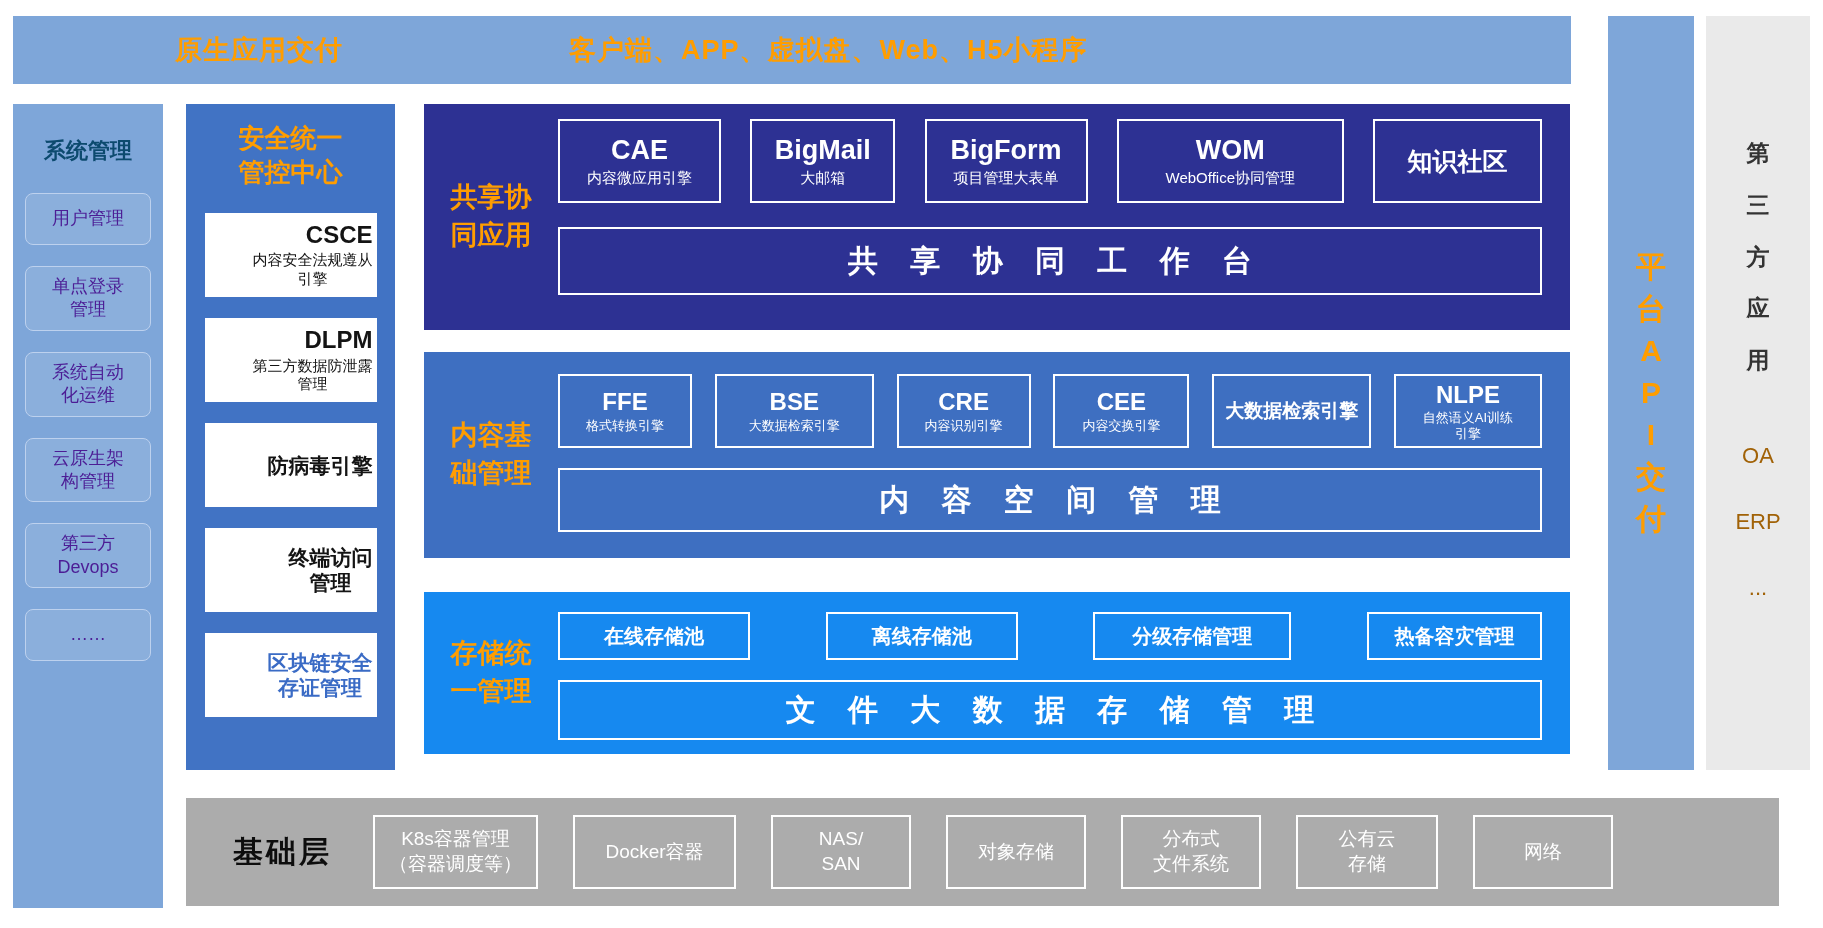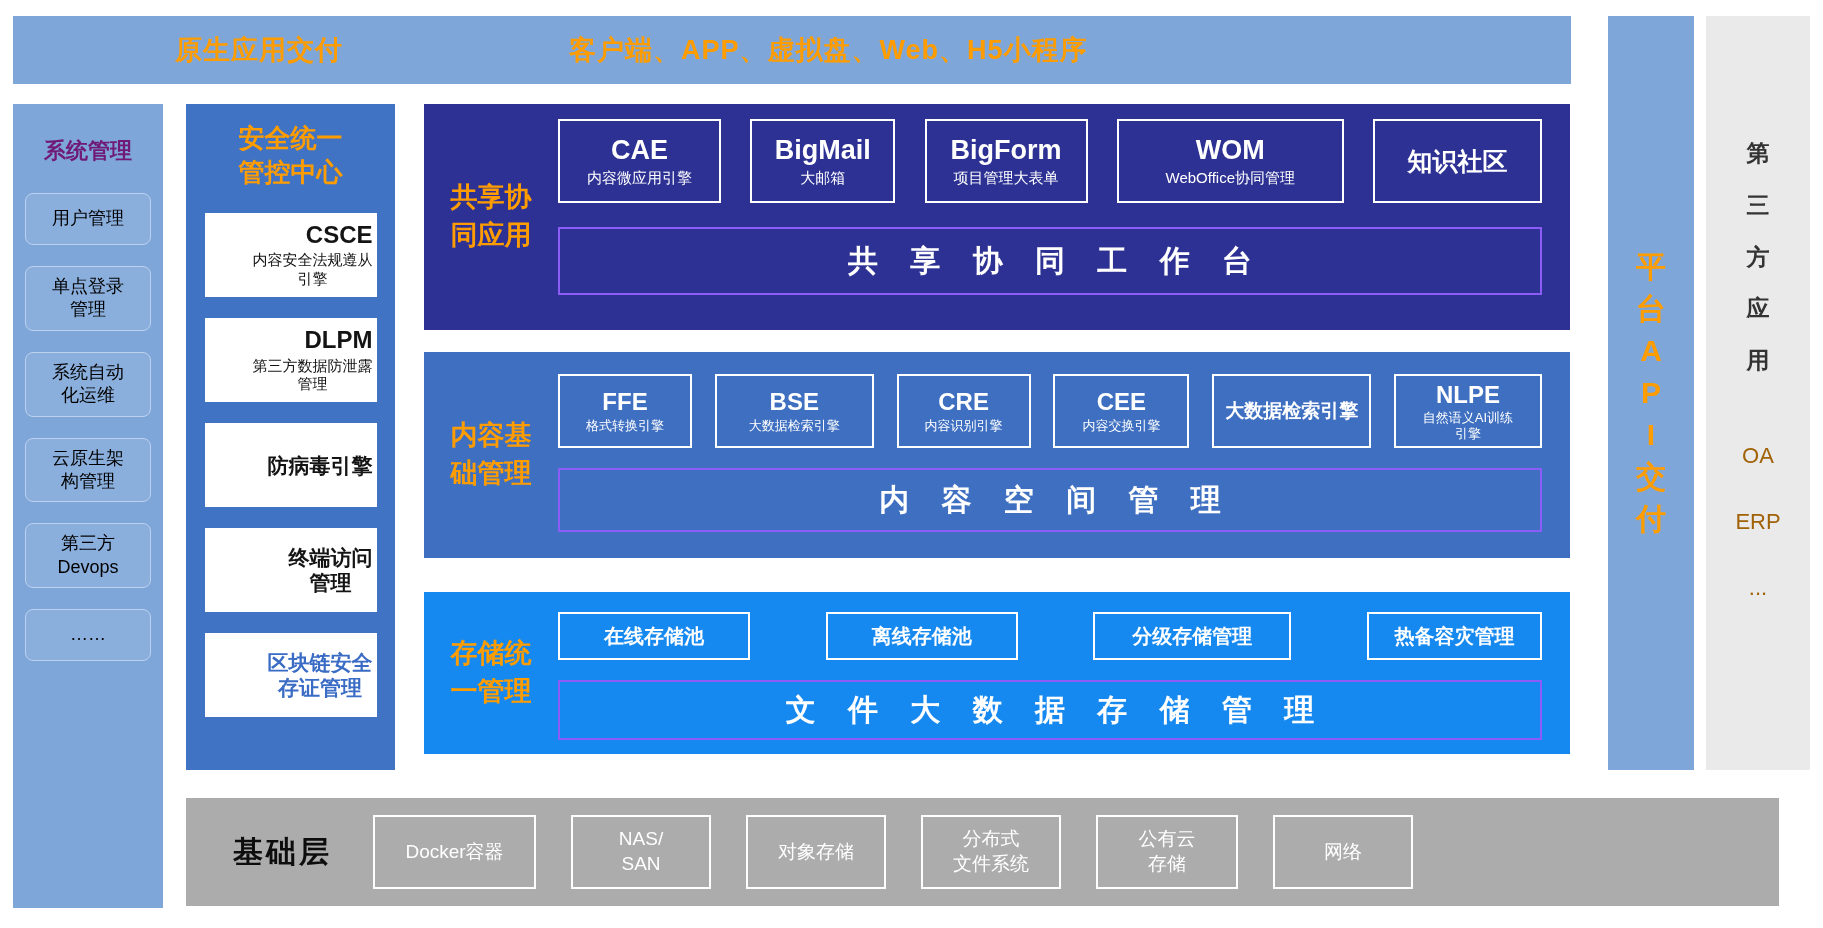--- a/index.html
+++ b/index.html
@@ -7,22 +7,22 @@
   .pre{white-space:pre-line;}
 
   
   .top-banner{position:absolute;left:13px;top:16px;width:1558px;height:68px;background:#7EA6D9;}
   .banner-label{position:absolute;top:50%;transform:translateY(-50%);color:#FF9D00;font-size:27px;font-weight:bold;letter-spacing:1px;}
   .banner-left{left:162px;}
   .banner-right{left:556px;}
 
   
   .sys-col{position:absolute;left:13px;top:104px;width:150px;height:804px;background:#7EA6D9;display:flex;flex-direction:column;align-items:center;padding-top:32px;gap:21px;box-sizing:border-box;}
-  .sys-title{color:#701a75;font-size:22px;font-weight:bold;margin-bottom:6px;}
-  .sys-item{width:126px;min-height:52px;border:1px solid #bdd1ee;border-radius:8px;background:rgba(255,255,255,0.10);color:#000000;font-size:18px;line-height:1.3;display:flex;align-items:center;justify-content:center;text-align:center;padding:8px 4px;box-sizing:border-box;}
+  .sys-title{color:#0c4a6e;font-size:22px;font-weight:bold;margin-bottom:6px;}
+  .sys-item{width:126px;min-height:52px;border:1px solid #bdd1ee;border-radius:8px;background:rgba(255,255,255,0.10);color:#4c1d95;font-size:18px;line-height:1.3;display:flex;align-items:center;justify-content:center;text-align:center;padding:8px 4px;box-sizing:border-box;}
 
   
   .sec-col{position:absolute;left:186px;top:104px;width:209px;height:666px;background:#4173C4;display:flex;flex-direction:column;align-items:center;padding-top:18px;gap:21px;box-sizing:border-box;}
   .sec-title{color:#FF9D00;font-size:26px;font-weight:bold;line-height:1.3;text-align:center;margin-bottom:2px;}
   .sec-box{width:172px;min-height:84px;background:#fff;display:flex;flex-direction:column;align-items:flex-end;justify-content:center;text-align:center;padding:8px 4px;box-sizing:border-box;}
   .sec-name{color:#141414;font-size:24px;font-weight:bold;line-height:1.2;}
   .sec-name.mid{font-size:21px;}
   .sec-name.blue{color:#3A6BC5;font-size:21px;}
   .sec-desc{color:#141414;font-size:15px;line-height:1.25;margin-top:2px;}
 
@@ -41,21 +41,21 @@
   .layer1 .module{height:84px;}
   .layer2 .module{height:74px;}
   .layer3 .module{height:48px;}
   .m-name{font-weight:bold;line-height:1.15;}
   .layer1 .m-name{font-size:27px;}
   .layer2 .m-name{font-size:24px;}
   .layer3 .m-name{font-size:20px;}
   .m-desc{line-height:1.2;margin-top:2px;}
   .layer1 .m-desc{font-size:15px;}
   .layer2 .m-desc{font-size:13px;}
-  .workbench{border:2px solid #8b5cf6;color:#fff;font-weight:bold;font-size:30px;letter-spacing:12px;text-indent:12px;display:flex;align-items:center;justify-content:center;}
+  .workbench{border:2px solid #ffffff;color:#fff;font-weight:bold;font-size:30px;letter-spacing:12px;text-indent:12px;display:flex;align-items:center;justify-content:center;}
   .layer1 .workbench{height:64px;margin-top:24px;}
   .layer2 .workbench{height:60px;margin-top:20px;}
   .layer3 .workbench{height:56px;margin-top:20px;}
 
   
   .api-bar{position:absolute;left:1608px;top:16px;width:86px;height:754px;background:#7EA6D9;display:flex;flex-direction:column;align-items:center;justify-content:center;gap:12px;}
   .api-ch{color:#FF9D00;font-size:30px;font-weight:bold;line-height:1;}
 
   
   .tp-col{position:absolute;left:1706px;top:16px;width:104px;height:754px;background:#EAEAEA;display:flex;flex-direction:column;align-items:center;padding-top:112px;box-sizing:border-box;}
@@ -220,20 +220,22 @@
     <div class="tp-ch">方</div>
     <div class="tp-ch">应</div>
     <div class="tp-ch">用</div>
     <div class="tp-item first">OA</div>
     <div class="tp-item">ERP</div>
     <div class="tp-item">...</div>
   </aside>
 
   <footer class="base-bar">
     <div class="base-title">基础层</div>
+    <div class="base-item" style="width:165px">K8s容器管理
+（容器调度等）</div>
     <div class="base-item" style="width:163px">Docker容器</div>
     <div class="base-item" style="width:140px">NAS/
 SAN</div>
     <div class="base-item" style="width:140px">对象存储</div>
     <div class="base-item" style="width:140px">分布式
 文件系统</div>
     <div class="base-item" style="width:142px">公有云
 存储</div>
     <div class="base-item" style="width:140px">网络</div>
   </footer>

